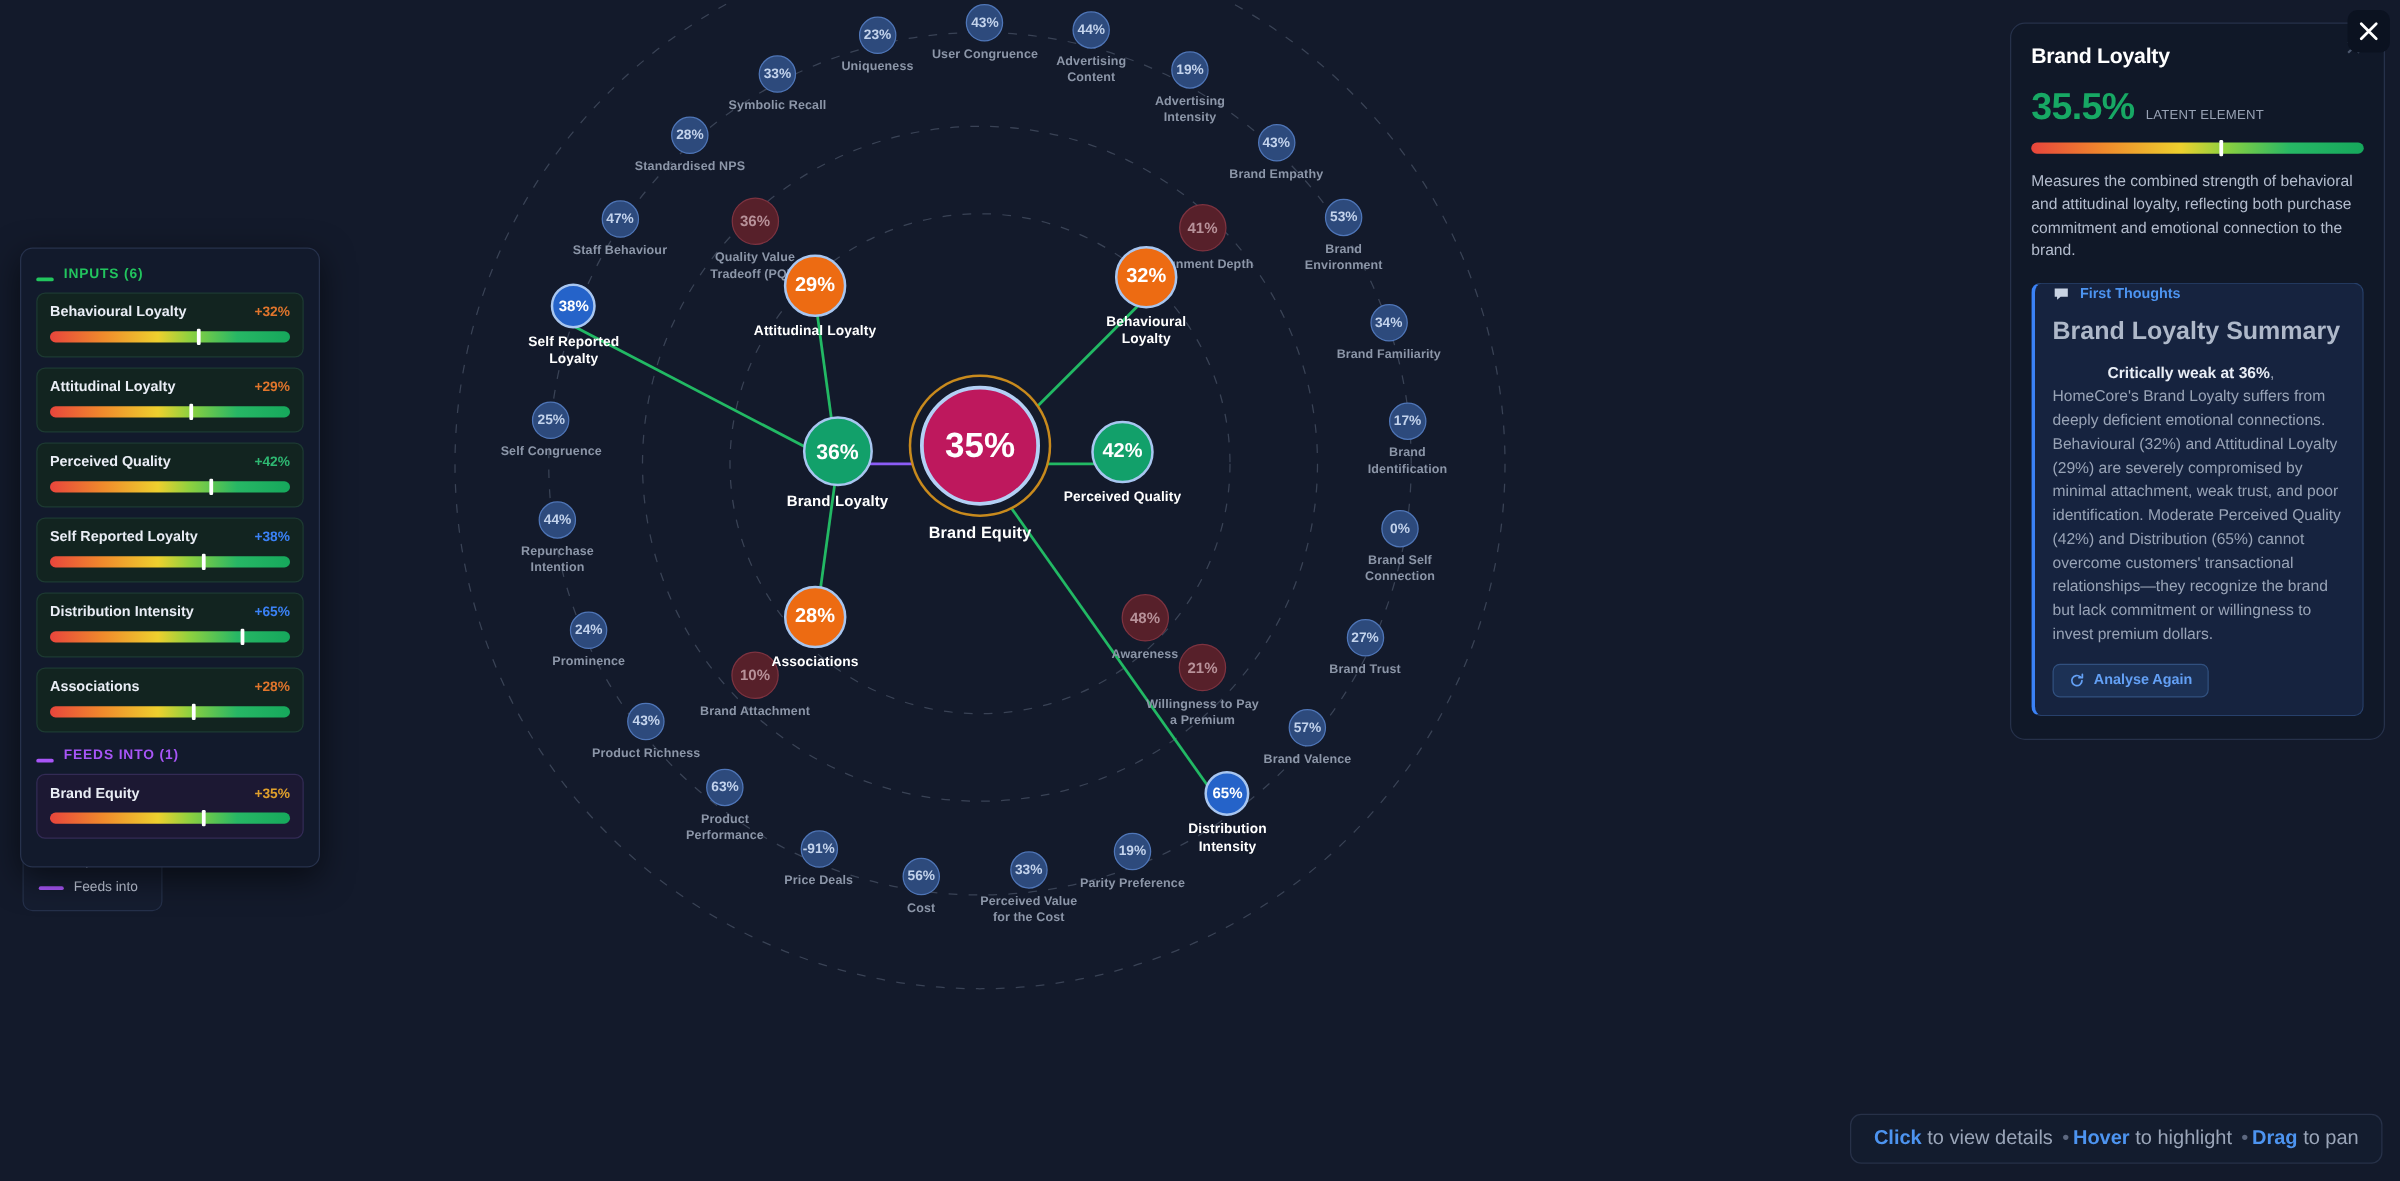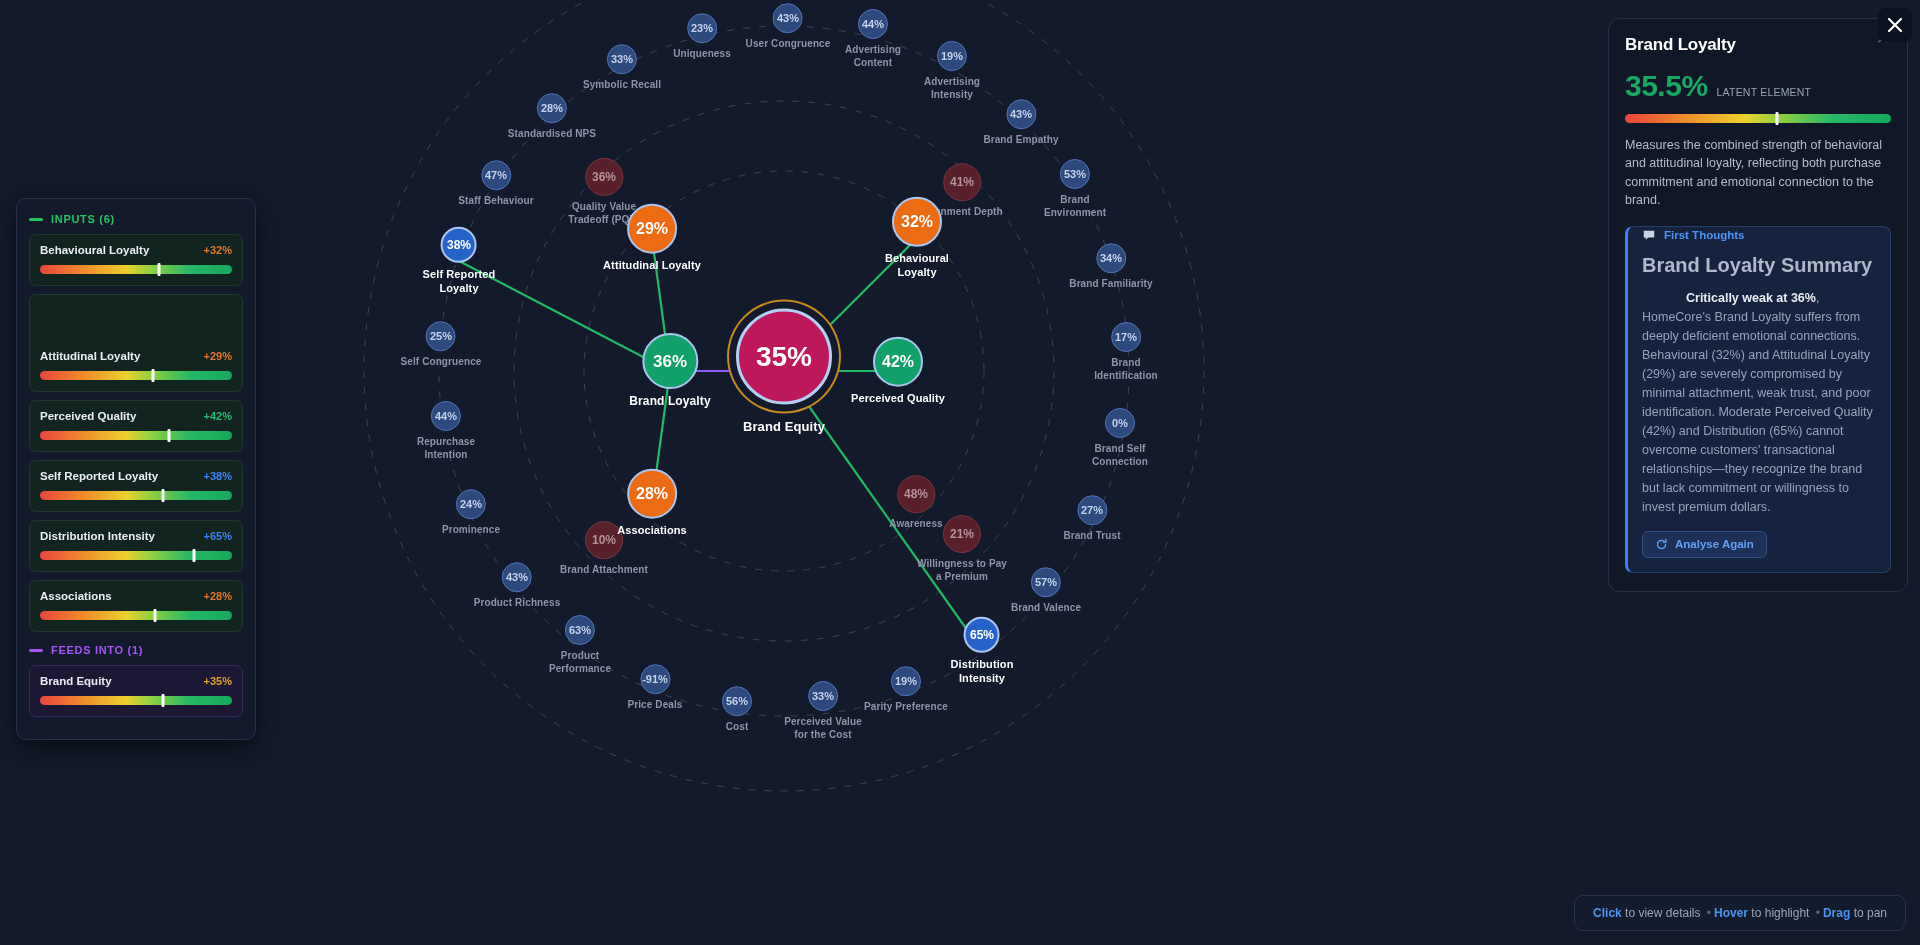--- a/index.html
+++ b/index.html
@@ -70,21 +70,21 @@
   #legend .divider { height: 1px; background: #2a3349; margin: 6px 0 9px; }
   #legend .lhead { font-size: 10px; color: #8b95a8; letter-spacing: .5px; margin-bottom: 9px; }
   #legend .line { width: 20px; height: 3px; border-radius: 2px; flex: none; }
 
   #inputs-panel {
     position: absolute; left: 16px; top: 198px; width: 240px;
     background: #121a2c; border: 1px solid #27324c; border-radius: 10px;
     padding: 12px 12px 14px;
     box-shadow: 0 8px 26px rgba(0,0,0,.55);
   }
-  .sec-head { display: flex; align-items: center; gap: 8px; margin: 2px 0 9px; }
+  .sec-head { display: flex; align-items: flex-end; gap: 8px; margin: 2px 0 9px; }
   .sec-head .dash { width: 14px; height: 3px; border-radius: 2px; flex: none; }
   .sec-head .txt { font-size: 11px; letter-spacing: .7px; font-weight: bold; }
 
   .in-card {
     background: #122420; border: 1px solid #1d3a32; border-radius: 7px;
     padding: 9px 10px 11px; margin-bottom: 8px;
   }
   .in-card.feeds { background: #1c1833; border-color: #332b55; }
   .in-top { display: flex; justify-content: space-between; align-items: baseline; margin-bottom: 9px; }
   .in-name { font-size: 11.5px; font-weight: bold; color: #e9edf5; }
@@ -133,21 +133,21 @@
     align-items: center; justify-content: center; cursor: pointer; z-index: 5;
   }
   #close-ghost {
     position: absolute; right: 30px; top: 28px; font-size: 17px;
     color: #4c586e; z-index: 4;
   }
 
   #hint {
     position: absolute; right: 14px; bottom: 14px;
     background: #131c2e; border: 1px solid #273148; border-radius: 9px;
-    padding: 10px 18px; font-size: 12px; color: #9aa5b8;
+    padding: 10px 18px; font-size: 16px; color: #9aa5b8;
   }
   #hint b { color: #4d94f0; }
   .sep { color: #5d6880; padding: 0 3px; }
 </style>
 </head>
 <body>
 
 <div id="root">
 
   <svg id="graph" viewBox="0 0 1920 945">
@@ -359,21 +359,21 @@
             <span class="in-name">Behavioural Loyalty</span>
             <span class="in-delta" style="color: rgb(224, 117, 44);">+32%</span>
           </div>
           <div class="bar">
             <span class="tick" style="left: 62%;"></span>
           </div>
         </div>
         <div class="in-card">
           <div class="in-top">
             <span class="in-name">Attitudinal Loyalty</span>
-            <span class="in-delta" style="color: rgb(224, 117, 44); margin-top: 46px;">+29%</span>
+            <span class="in-delta" style="color: rgb(224, 117, 44);">+29%</span>
           </div>
           <div class="bar">
             <span class="tick" style="left: 59%;"></span>
           </div>
         </div>
         <div class="in-card">
           <div class="in-top">
             <span class="in-name">Perceived Quality</span>
             <span class="in-delta" style="color: rgb(46, 184, 114);">+42%</span>
           </div>

